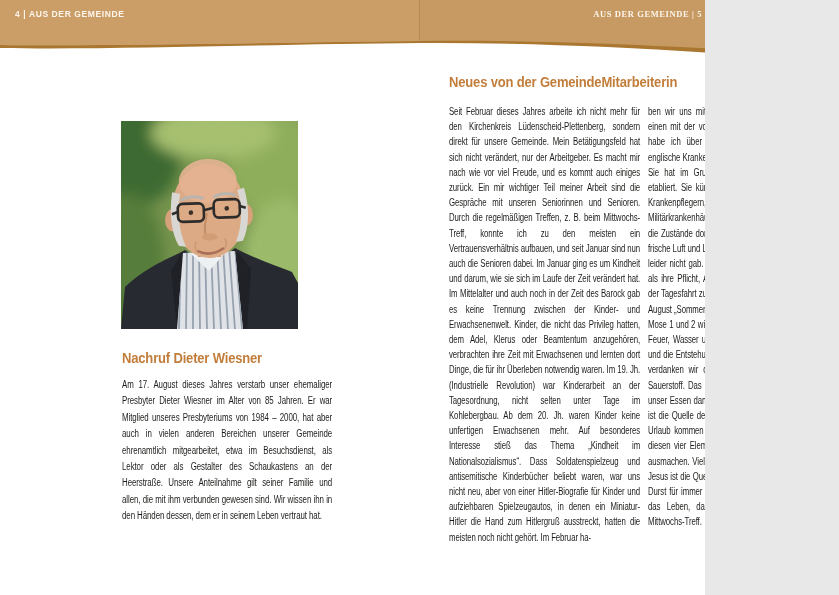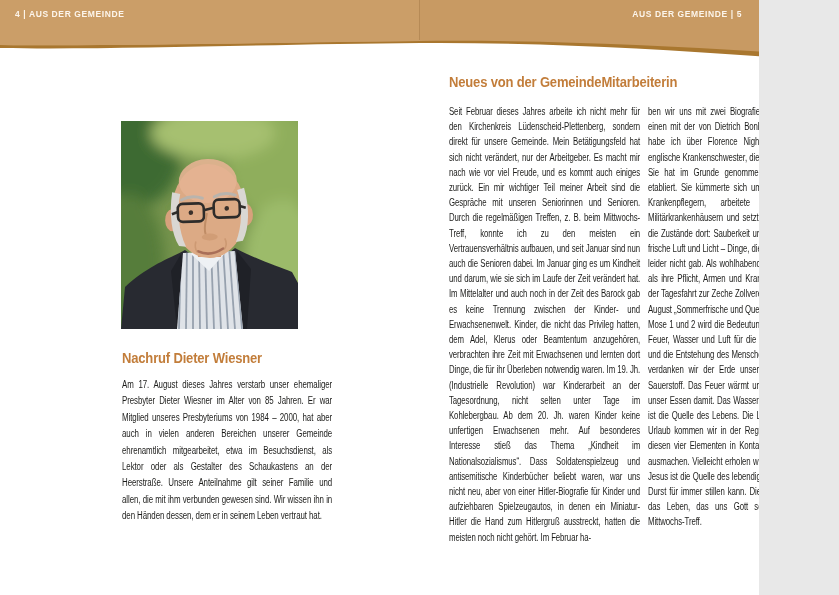--- a/index.html
+++ b/index.html
@@ -1,28 +1,28 @@
 <!DOCTYPE html>
 <html><head>
 <meta charset="utf-8">
 <style>
   html,body{margin:0;padding:0;background:#e8e8e8;}
   .canvas{
-    position:relative;width:759px;height:595px;background:#ffffff;
+    position:relative;width:705px;height:595px;background:#ffffff;
     overflow:hidden;font-family:"Liberation Sans",sans-serif;
     -webkit-font-smoothing:antialiased;
   }
   
   .band-svg{position:absolute;top:0;left:0;width:839px;height:70px;display:block;}
   .band-label{
     position:absolute;top:9px;font-size:8.5px;font-weight:bold;
     letter-spacing:0.6px;color:rgba(255,250,242,0.95);white-space:nowrap;
   }
   .band-label.left{left:15px;}
-  .band-label.right{right:17px;}
+  .band-label.right{right:3px;font-family:Liberation Serif, serif;}
   
   .sec-heading{
     position:absolute;font-size:14.8px;font-weight:bold;color:#c27d3a;
     letter-spacing:-0.2px;white-space:nowrap;
     transform:scaleX(0.88);transform-origin:left top;
   }
   .h-left{left:122px;top:350px;}
   .h-right{left:449px;top:74px;}
   
   .bodytext{

